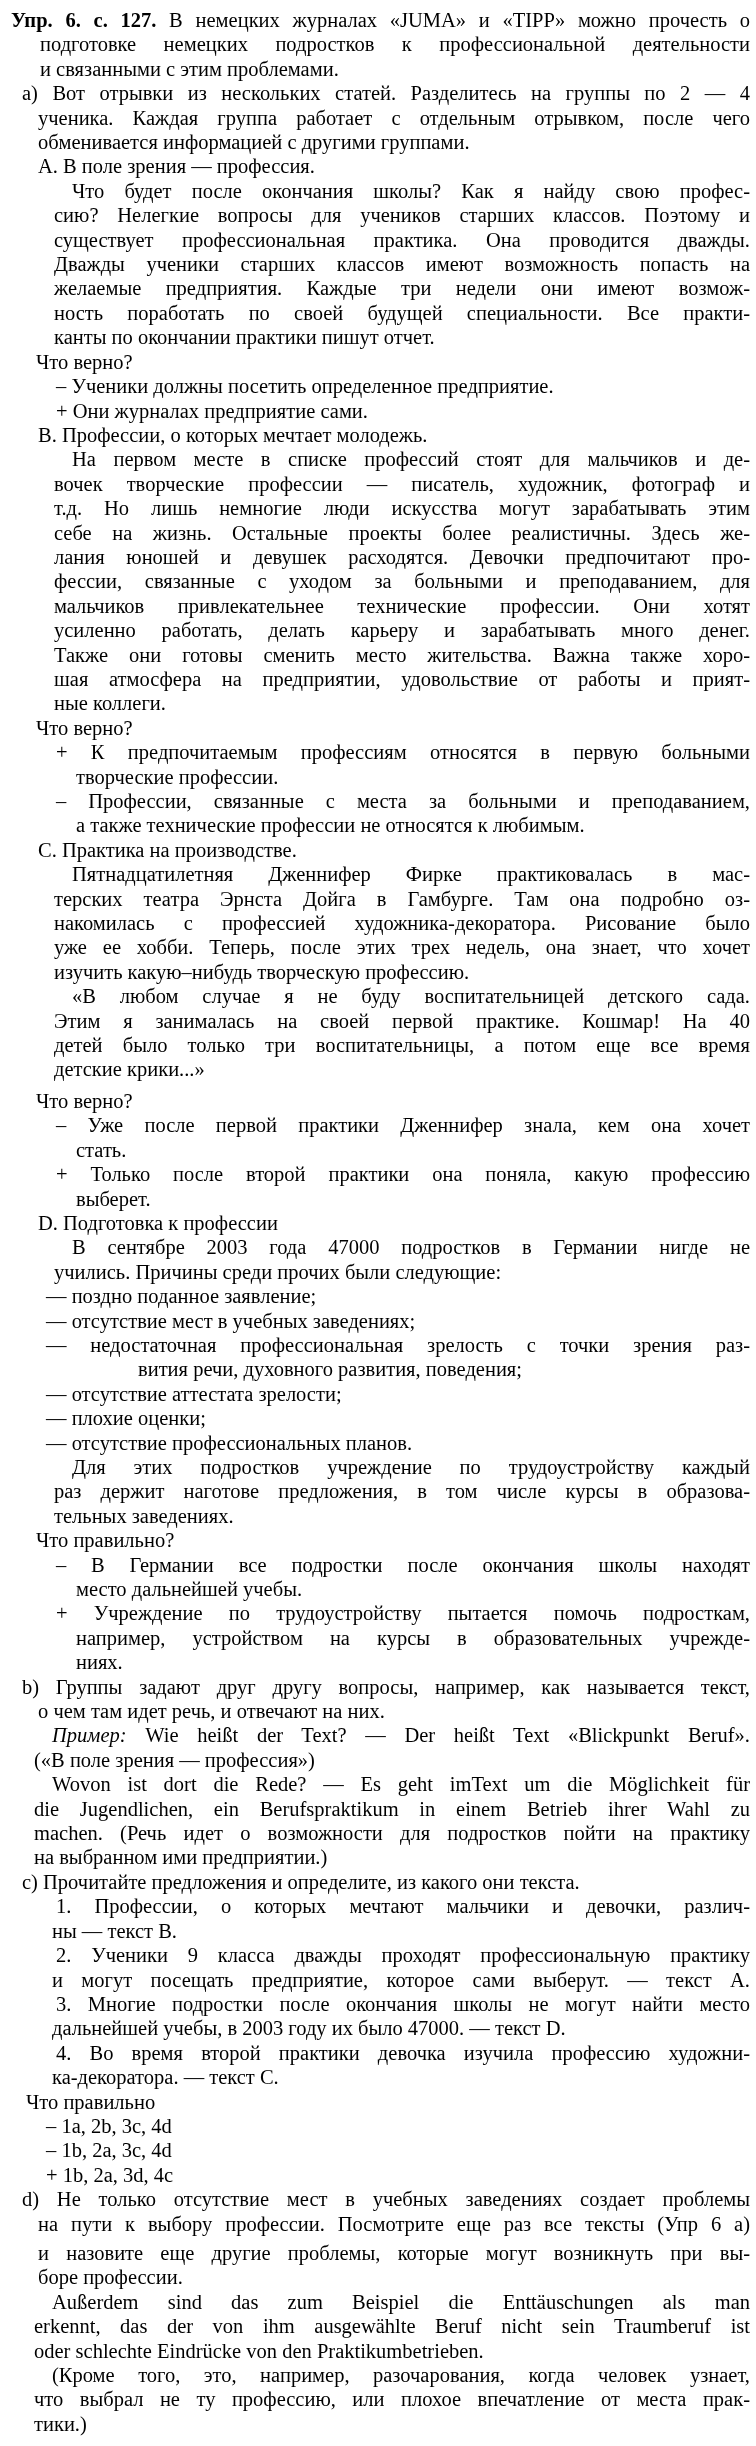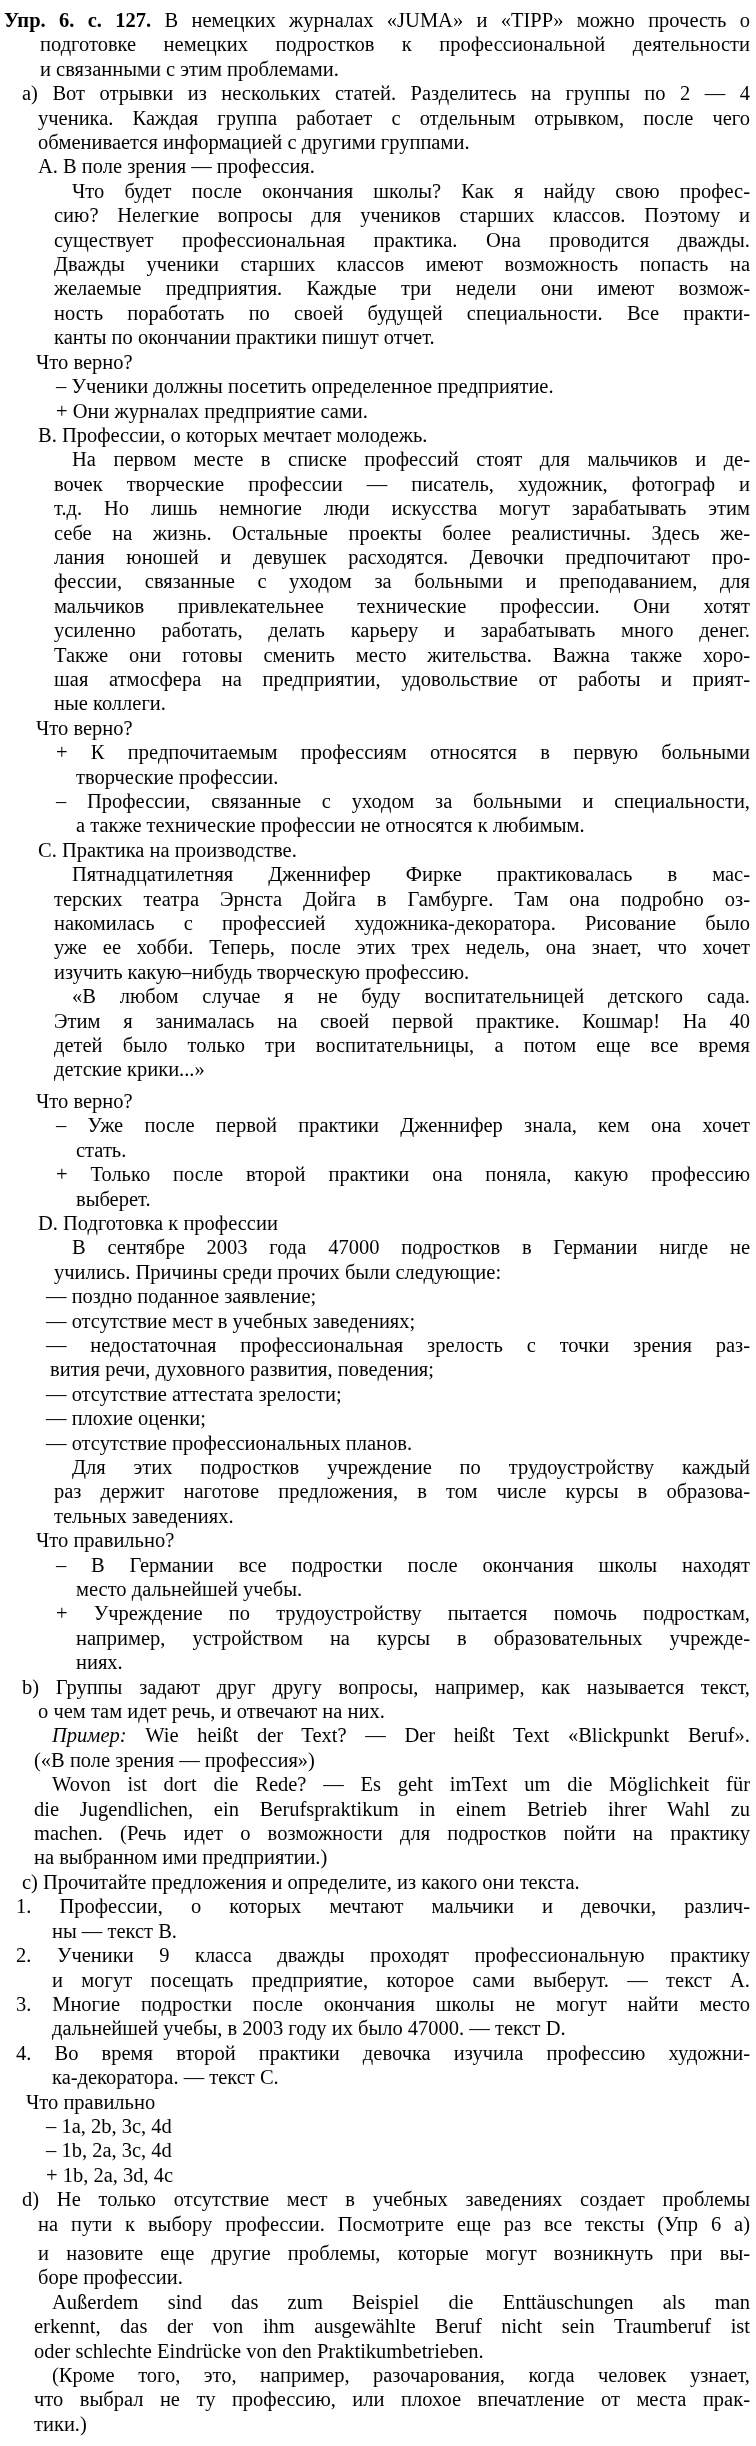--- a/index.html
+++ b/index.html
@@ -20,36 +20,36 @@
     position: absolute; top: 0; left: 86px;
     height: 6px; overflow: hidden;
     white-space: pre;
   }
   #doc { padding: 8px 6px 0 0; }
   .ln { white-space: normal; }
   .jl { text-align: justify; text-align-last: justify; }
   b { font-weight: bold; }
   i { font-style: italic; }
   
-  .h1  { padding-left: 4px;  }
+  .h1  { padding-left: 11px;  }
   .h2  { padding-left: 40px; }
   .it  { padding-left: 22px; }
   .itb { padding-left: 38px; }
   .sec { padding-left: 38px; }
   .pf  { padding-left: 72px; }
   .pb  { padding-left: 54px; }
   .q   { padding-left: 36px; }
   .q2  { padding-left: 26px; }
   .opt { padding-left: 56px; }
   .opt2{ padding-left: 76px; }
   .dsh { padding-left: 46px; }
-  .dsh2{ padding-left: 50px; }
+  .dsh2{ padding-left: 90px; margin-left: 48px; }
   .bp1 { padding-left: 52px; }
   .bp2 { padding-left: 34px; }
-  .num { padding-left: 16px; }
+  .num { padding-left: 46px; margin-left: 10px; }
   .num2{ padding-left: 52px; }
   .ans { padding-left: 46px; }
 </style>
 </head>
 <body>
 
 <div id="top-clip">
   
 </div>
 
@@ -79,21 +79,21 @@
     <div class="ln pb jl">лания юношей и девушек расходятся. Девочки предпочитают про-</div>
     <div class="ln pb jl">фессии, связанные с уходом за больными и преподаванием, для</div>
     <div class="ln pb jl">мальчиков привлекательнее технические профессии. Они хотят</div>
     <div class="ln pb jl">усиленно работать, делать карьеру и зарабатывать много денег.</div>
     <div class="ln pb jl">Также они готовы сменить место жительства. Важна также хоро-</div>
     <div class="ln pb jl">шая атмосфера на предприятии, удовольствие от работы и прият-</div>
     <div class="ln pb">ные коллеги.</div>
     <div class="ln q">Что верно?</div>
     <div class="ln opt jl">+ К предпочитаемым профессиям относятся в первую больными</div>
     <div class="ln opt2">творческие профессии.</div>
-    <div class="ln opt jl">– Профессии, связанные с уходом за больными и специальности,</div>
+    <div class="ln opt jl">– Профессии, связанные с места за больными и преподаванием,</div>
     <div class="ln opt2">а также технические профессии не относятся к любимым.</div>
     <div class="ln sec">С. Практика на производстве.</div>
     <div class="ln pf jl">Пятнадцатилетняя Дженнифер Фирке практиковалась в мас-</div>
     <div class="ln pb jl">терских театра Эрнста Дойга в Гамбурге. Там она подробно оз-</div>
     <div class="ln pb jl">накомилась с профессией художника-декоратора. Рисование было</div>
     <div class="ln pb jl">уже ее хобби. Теперь, после этих трех недель, она знает, что хочет</div>
     <div class="ln pb">изучить какую–нибудь творческую профессию.</div>
     <div class="ln pf jl">«В любом случае я не буду воспитательницей детского сада.</div>
     <div class="ln pb jl">Этим я занималась на своей первой практике. Кошмар! На 40</div>
     <div class="ln pb jl">детей было только три воспитательницы, а потом еще все время</div>

